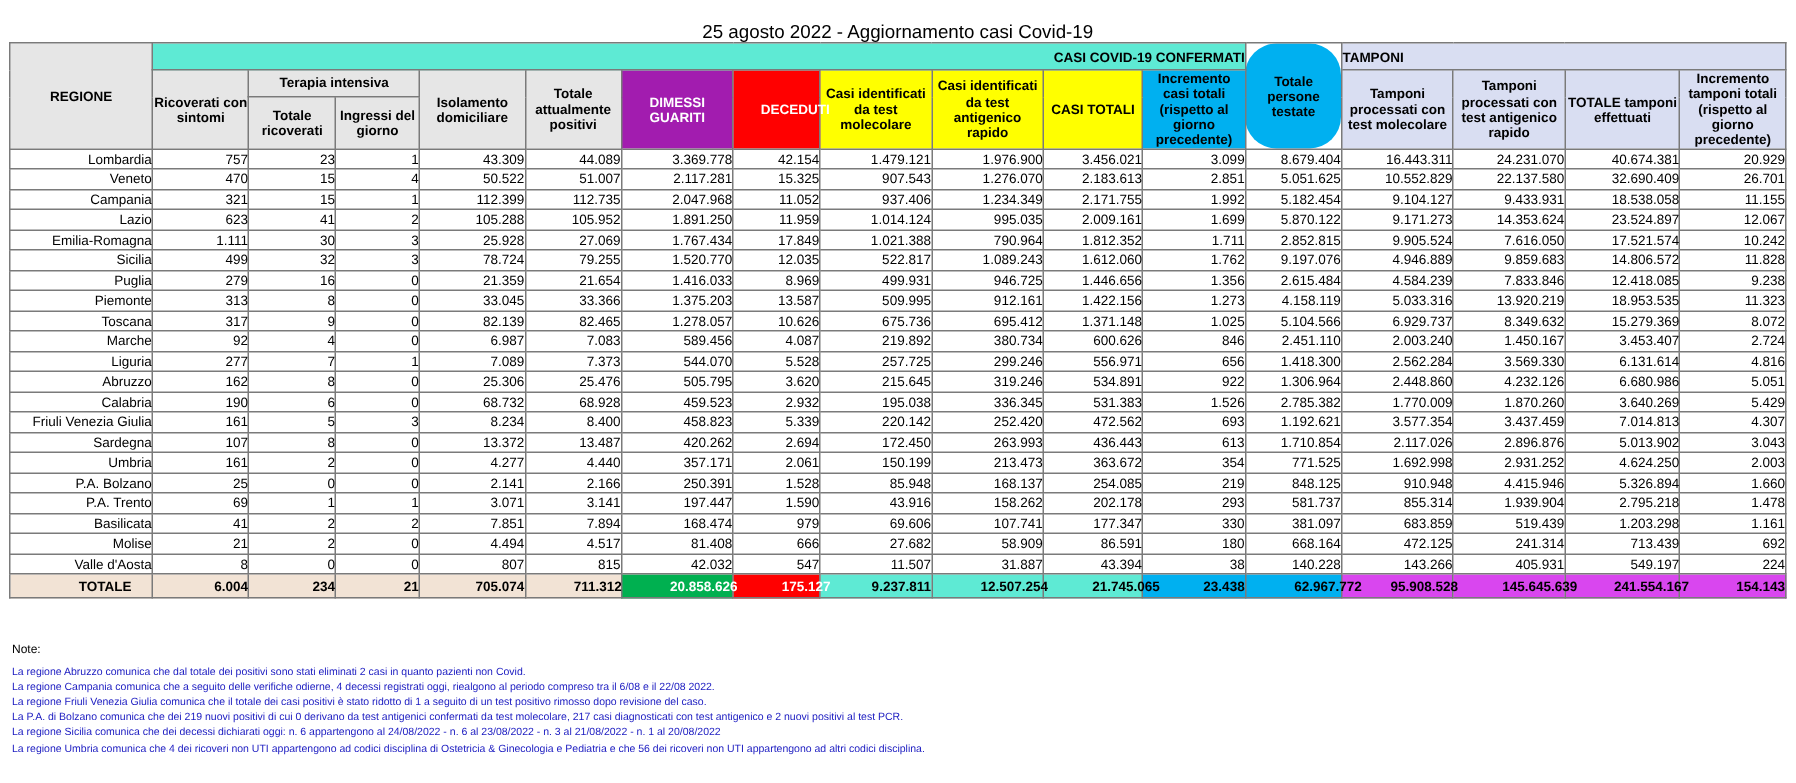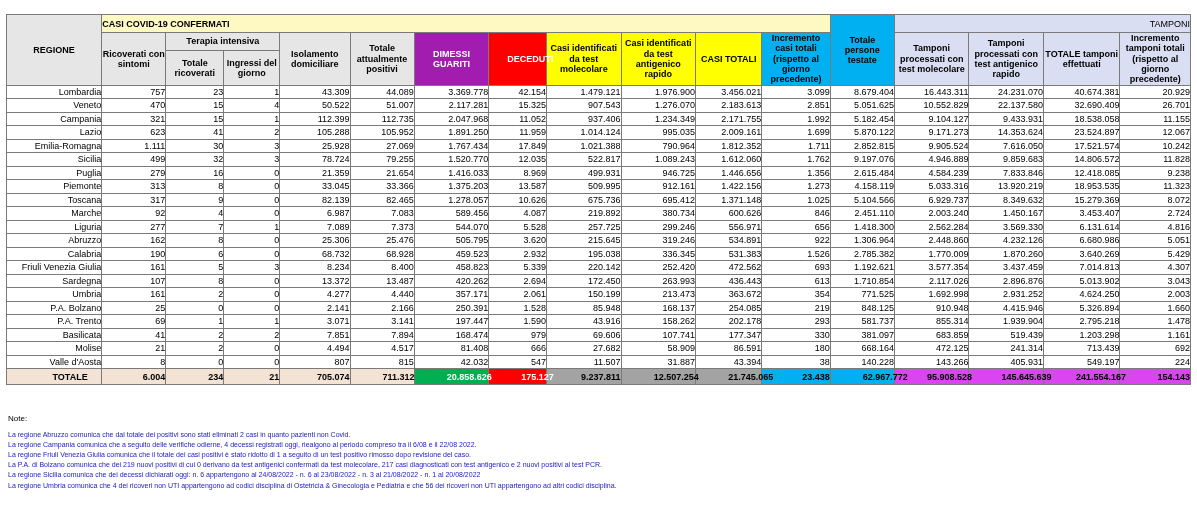--- a/index.html
+++ b/index.html
@@ -3,47 +3,48 @@
 <meta charset="utf-8">
 <style>
   html,body{margin:0;padding:0;background:#ffffff;}
   body{width:1197px;height:522px;font-family:"Liberation Sans",sans-serif;color:#000;}
   .page{position:relative;width:1197px;height:522px;overflow:hidden;}
   .title-block{text-align:center;padding-top:14px;}
   .title-line1{font-size:12.5px;font-weight:normal;color:#000;}
   .title-line2{font-size:12.5px;margin-top:12px;color:#000;}
   table.main{border-collapse:collapse;margin:0 6px;width:1185px;table-layout:fixed;}
   table.main th,table.main td{border:1px solid #7a7a7a;font-size:9px;padding:0;}
-  .hdr-group{background:#fef9c3;font-weight:bold;font-size:10.5px;text-align:left;height:17px;}
-  .hdr-tamponi{background:#d9def2;font-weight:normal;font-size:10.5px;text-align:right;}
-  .hdr-testate{background:#00b0f0;font-weight:bold;font-size:8.5px;text-align:center;color:#000;}
+  .hdr-group{background:#5eead4;font-weight:bold;font-size:10.5px;text-align:right;height:17px;}
+  .hdr-tamponi{background:#d9def2;font-weight:bold;font-size:10.5px;text-align:left;}
+  .hdr-testate{background:#00b0f0;font-weight:bold;font-size:8.5px;text-align:center;color:#000;border-radius:21px;}
   .hdr-cell{background:#e6e6e6;font-weight:bold;font-size:8px;text-align:center;vertical-align:middle;line-height:1.15;padding:2px 1px;}
   .hdr-cell.blue{background:#d9def2;}
   .hdr-cell.green{background:#a21caf;color:#fff;margin-left:40px;}
   .hdr-cell.red{background:#ff0000;color:#fff;padding-left:18px;}
   .hdr-cell.yellow{background:#ffff00;color:#000;}
   .hdr-cell.cyan{background:#00b0f0;color:#000;}
   .hdr-regione{background:#e6e6e6;font-weight:bold;font-size:9.5px;text-align:center;vertical-align:middle;}
   td.reg{text-align:right;padding-left:3px;height:12.5px;}
   td.num{text-align:right;padding-right:4px;height:12.5px;}
   tr.total td{font-weight:bold;background:#f2e3d5;height:15px;padding-left:32px;}
   tr.total td.green{background:#00b050;color:#fff;}
   tr.total td.red{background:#ff0000;color:#fff;}
-  tr.total td.yellow{background:#a3a3a3;color:#000;}
+  tr.total td.yellow{background:#5eead4;color:#000;}
   tr.total td.cyan{background:#00b0f0;color:#000;}
   tr.total td.blue{background:#d946ef;color:#000;}
   .notes{margin:10px 8px 0 8px;font-size:7px;line-height:1.45;color:#1a1ac0;}
   .notes .note-title{color:#000;font-size:8px;margin-bottom:5px;font-weight:normal;margin-top:28px;}
 </style>
 </head>
 <body>
 
 <div class="page">
 
   <div class="title-block">
+    <div class="title-line1">25 agosto 2022 - Aggiornamento casi Covid-19</div>
   </div>
 
   <table class="main">
     <colgroup>
       <col style="width:92px">
         <col style="width:62px">
         <col style="width:56px">
         <col style="width:54px">
       <col style="width:68px">
         <col style="width:62px">

